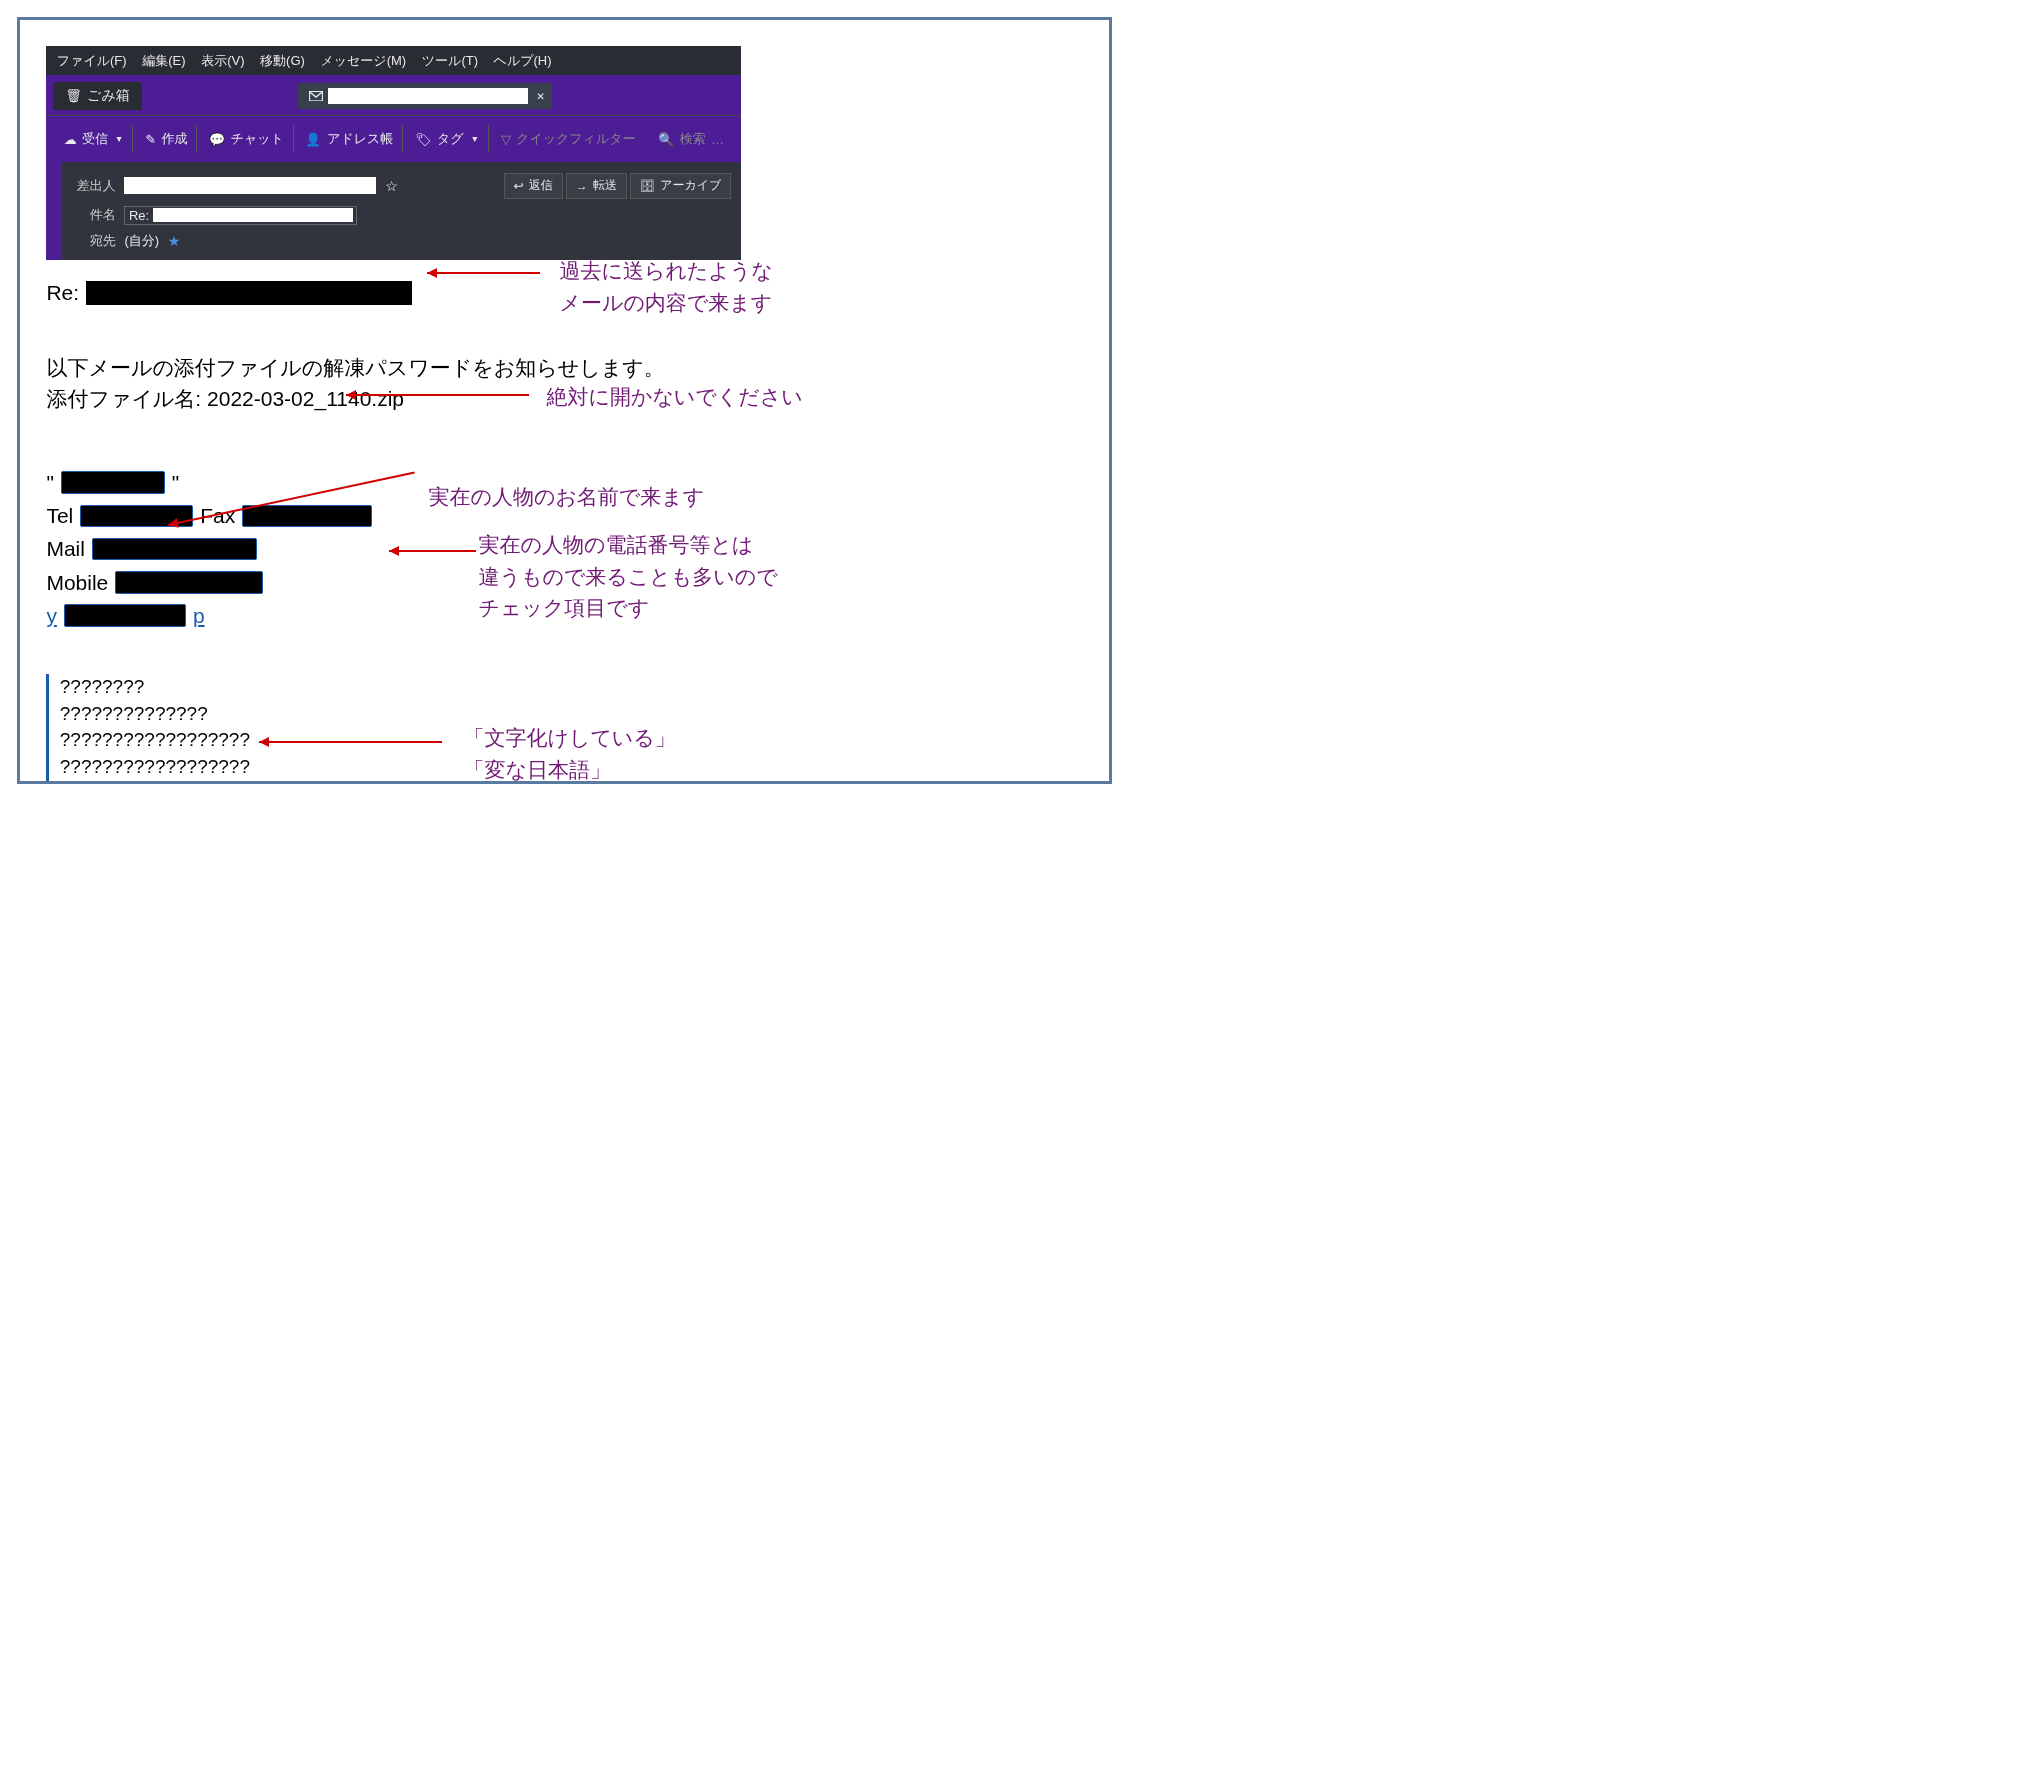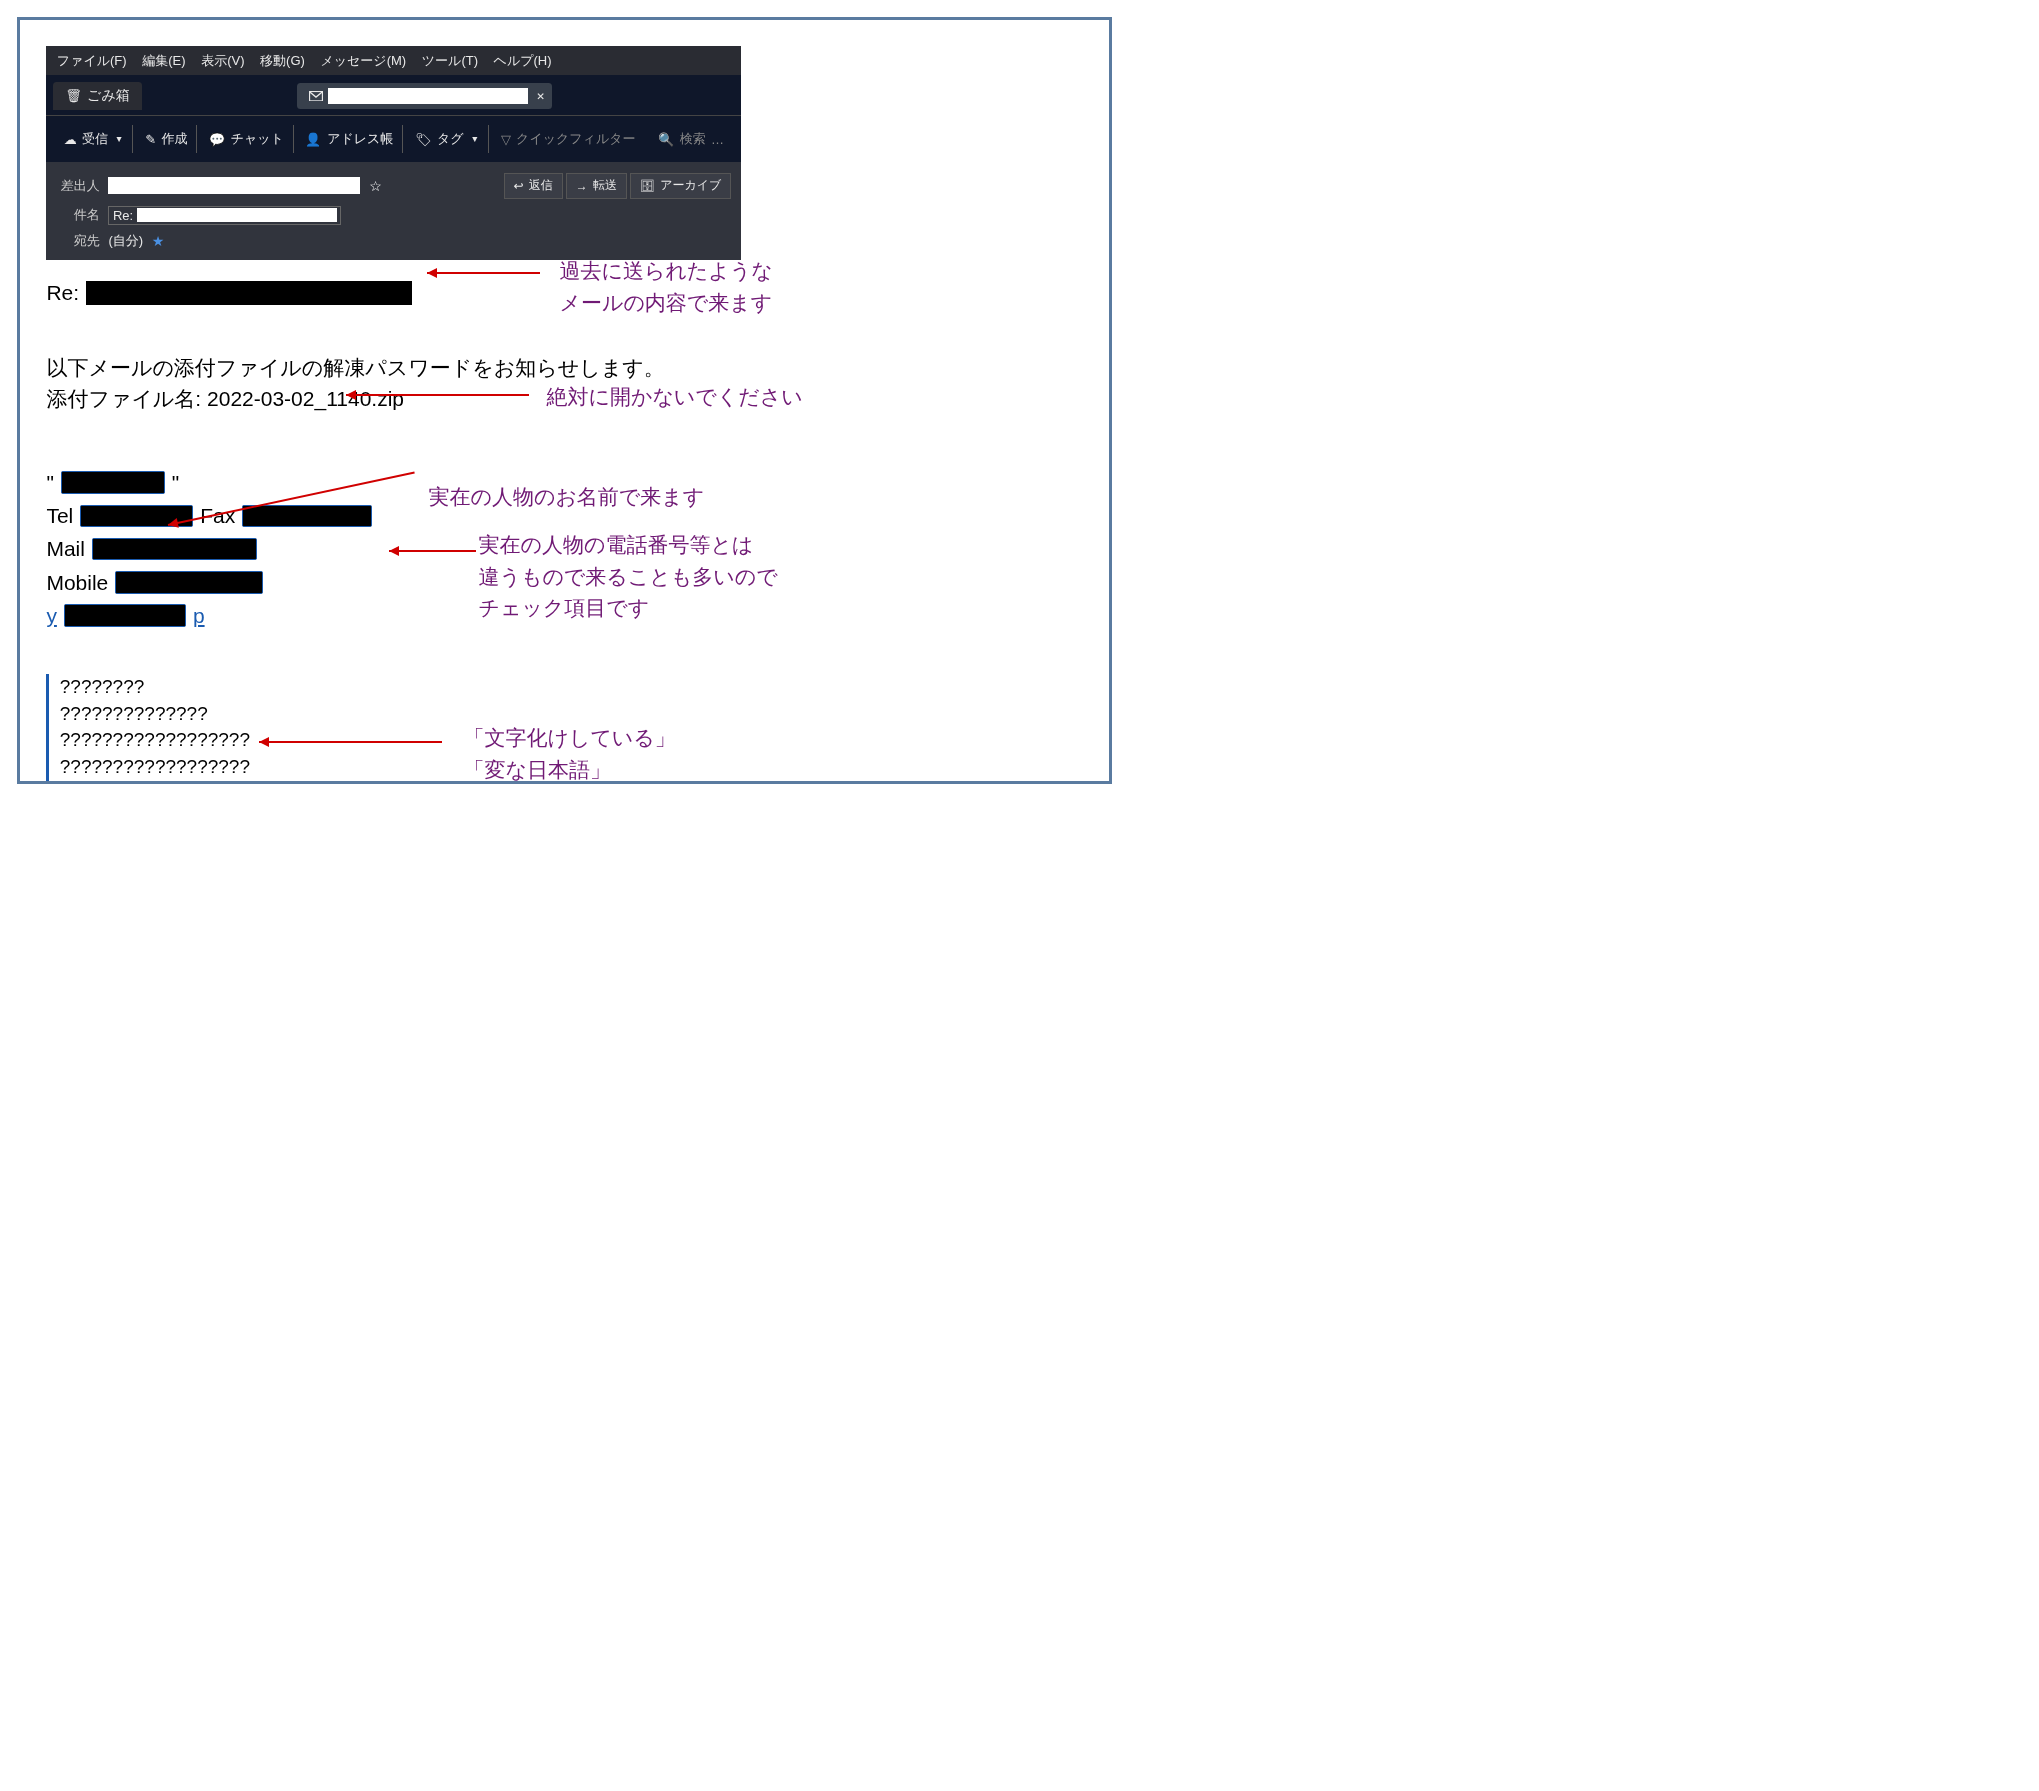--- a/index.html
+++ b/index.html
@@ -13,21 +13,21 @@
       padding: 17.4px;
     }
     .outer-frame {
       border: 3.5px solid #5a7ba0;
       padding: 26px 26px 0 26px;
       max-width: 1095px;
       background: #fff;
     }
     
     .email-client {
-      background: #0f172a;
+      background: #4c1d95;
       color: #e8e8e8;
       width: 695px;
       font-size: 14px;
     }
     .menubar {
       display: flex;
       gap: 15.6px;
       padding: 5.2px 10.4px;
       font-size: 13px;
       background: #2a2c33;
@@ -111,20 +111,21 @@
       display: flex;
       align-items: center;
       gap: 5.2px;
       padding: 5.2px 8.7px;
       margin-left: auto;
     }
     .header-section {
       background: #31343d;
       padding: 7px 10.4px;
       font-size: 13px;
+      margin-left: 16px;
     }
     .header-row {
       display: flex;
       align-items: center;
       gap: 8.7px;
       padding: 3.5px 0;
     }
     .header-label {
       width: 43px;
       text-align: right;

